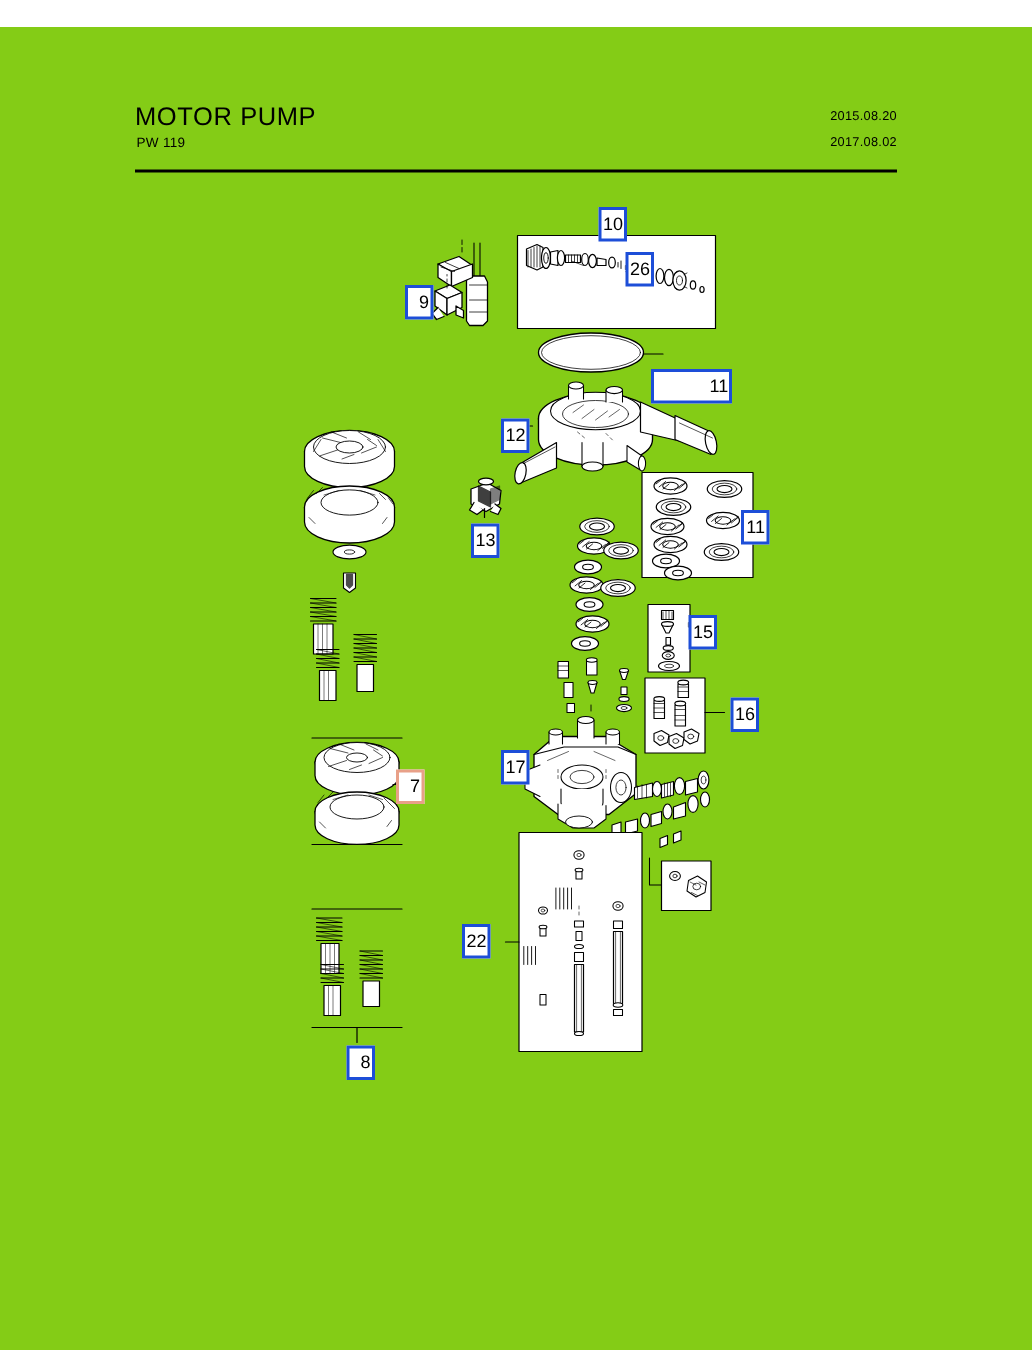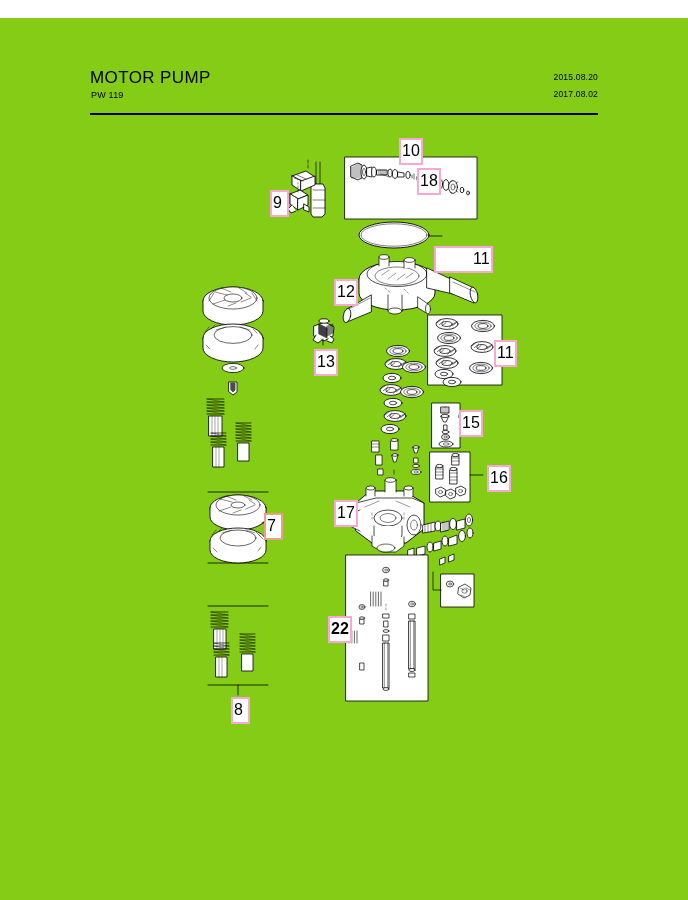--- a/index.html
+++ b/index.html
@@ -88,27 +88,27 @@
     width: 688px;
     height: 900px;
     pointer-events: none;
   }
   #diagram svg { display: block; }
 
   
   .callout {
     position: absolute;
     box-sizing: border-box;
-    border: 2px solid #f9a8d4;
+    border: 2px solid #1d4ed8;
     background: #ffffff;
-    font-size: 16px;
+    font-size: 12px;
     font-weight: 400;
     line-height: 1;
     color: #000;
-    text-align: left;
+    text-align: right;
     padding: 3px 1px 4px 1px;
     min-width: 19px;
     font-family: "Liberation Sans", sans-serif;
   }
   .callout.accent-orange {
     border-color: #E8A088;
   }
 </style>
 </head>
 <body>
@@ -506,26 +506,26 @@
         </g>
         <path d="M238,667 l0,10" stroke-width="0.8"></path>
 
       </g>
     </svg>
   </div>
 
   <div id="callout-layer">
       <div class="callout" style="left: 270px; top: 172px;">9</div>
       <div class="callout" style="left: 399px; top: 120px;">10</div>
-      <div class="callout" style="left: 417px; top: 150px;">18</div>
+      <div class="callout" style="left: 417px; top: 150px;">26</div>
       <div class="callout" style="left: 434px; top: 228px; padding-left: 37px;">11</div>
       <div class="callout" style="left: 334px; top: 261px;">12</div>
       <div class="callout" style="left: 314px; top: 331px;">13</div>
       <div class="callout" style="left: 494px; top: 322px;">11</div>
       <div class="callout" style="left: 459px; top: 392px;">15</div>
       <div class="callout" style="left: 487px; top: 447px;">16</div>
       <div class="callout" style="left: 334px; top: 482px;">17</div>
-      <div class="callout" style="left: 328px; top: 598px; font-weight: bold;">22</div>
+      <div class="callout" style="left: 308px; top: 598px;">22</div>
       <div class="callout accent-orange" style="left: 264px; top: 495px;">7</div>
       <div class="callout" style="left: 231px; top: 679px;">8</div>
     </div>
 
 </div>
 
 </body></html>

